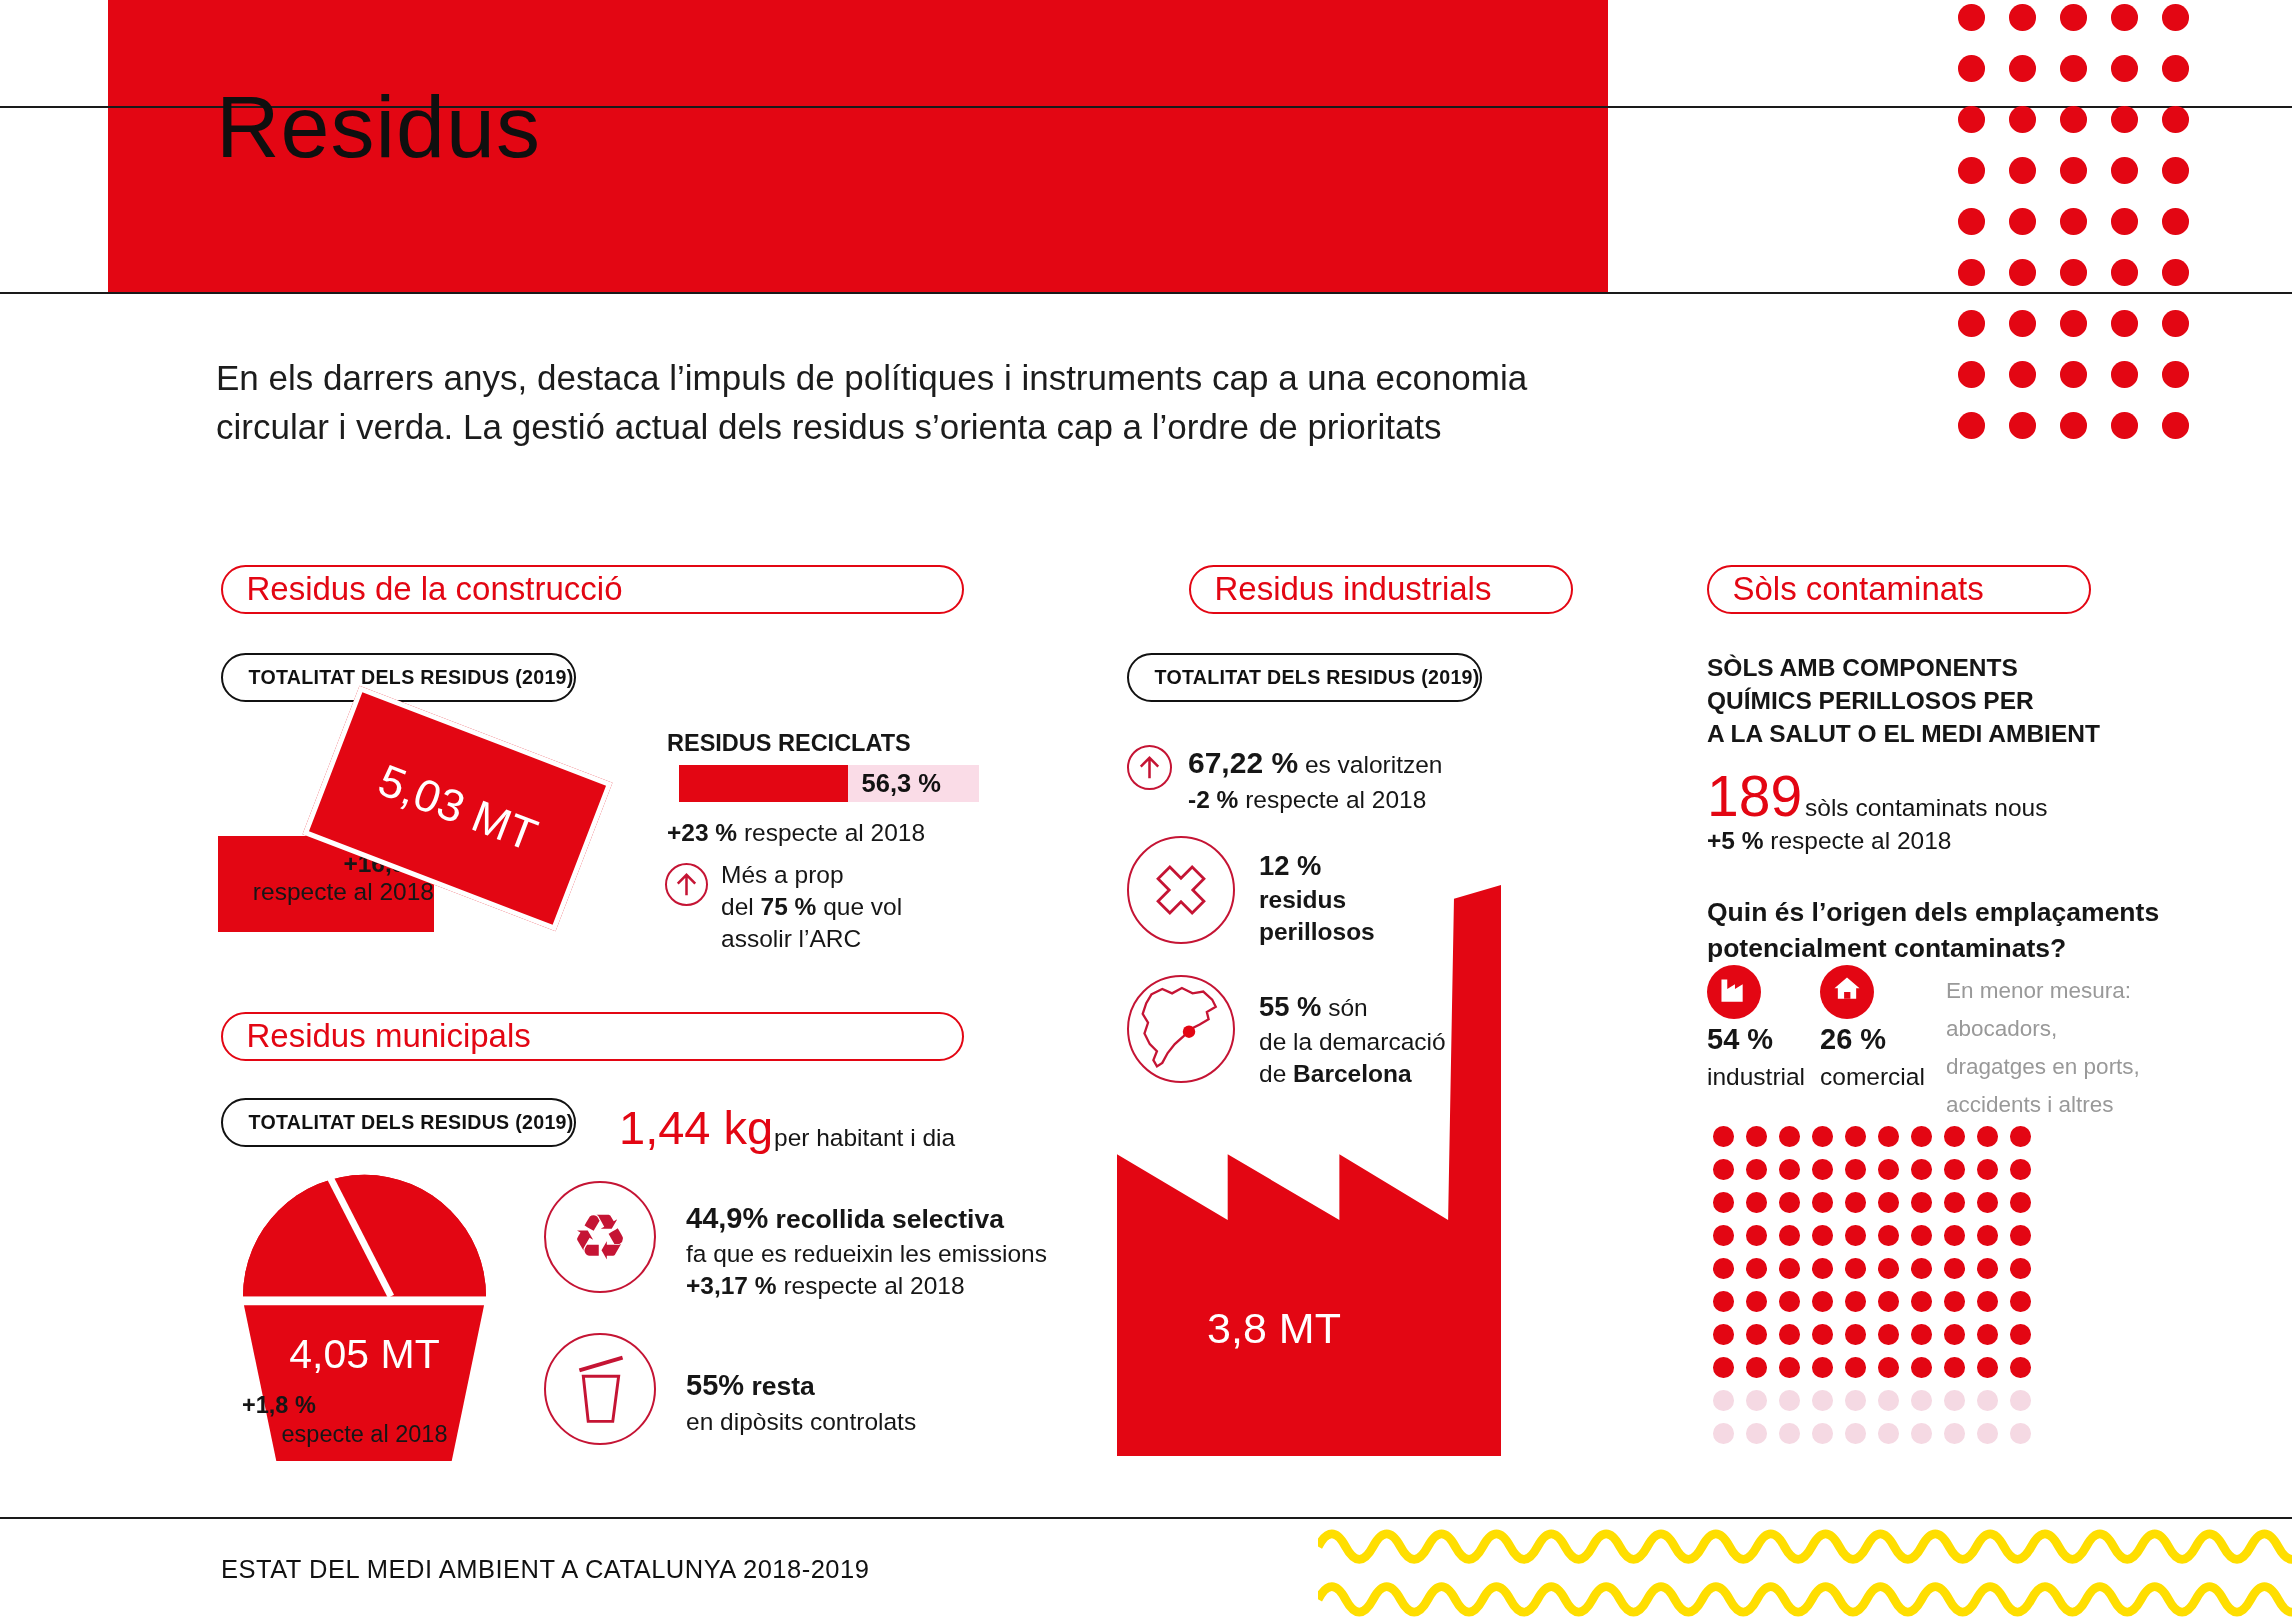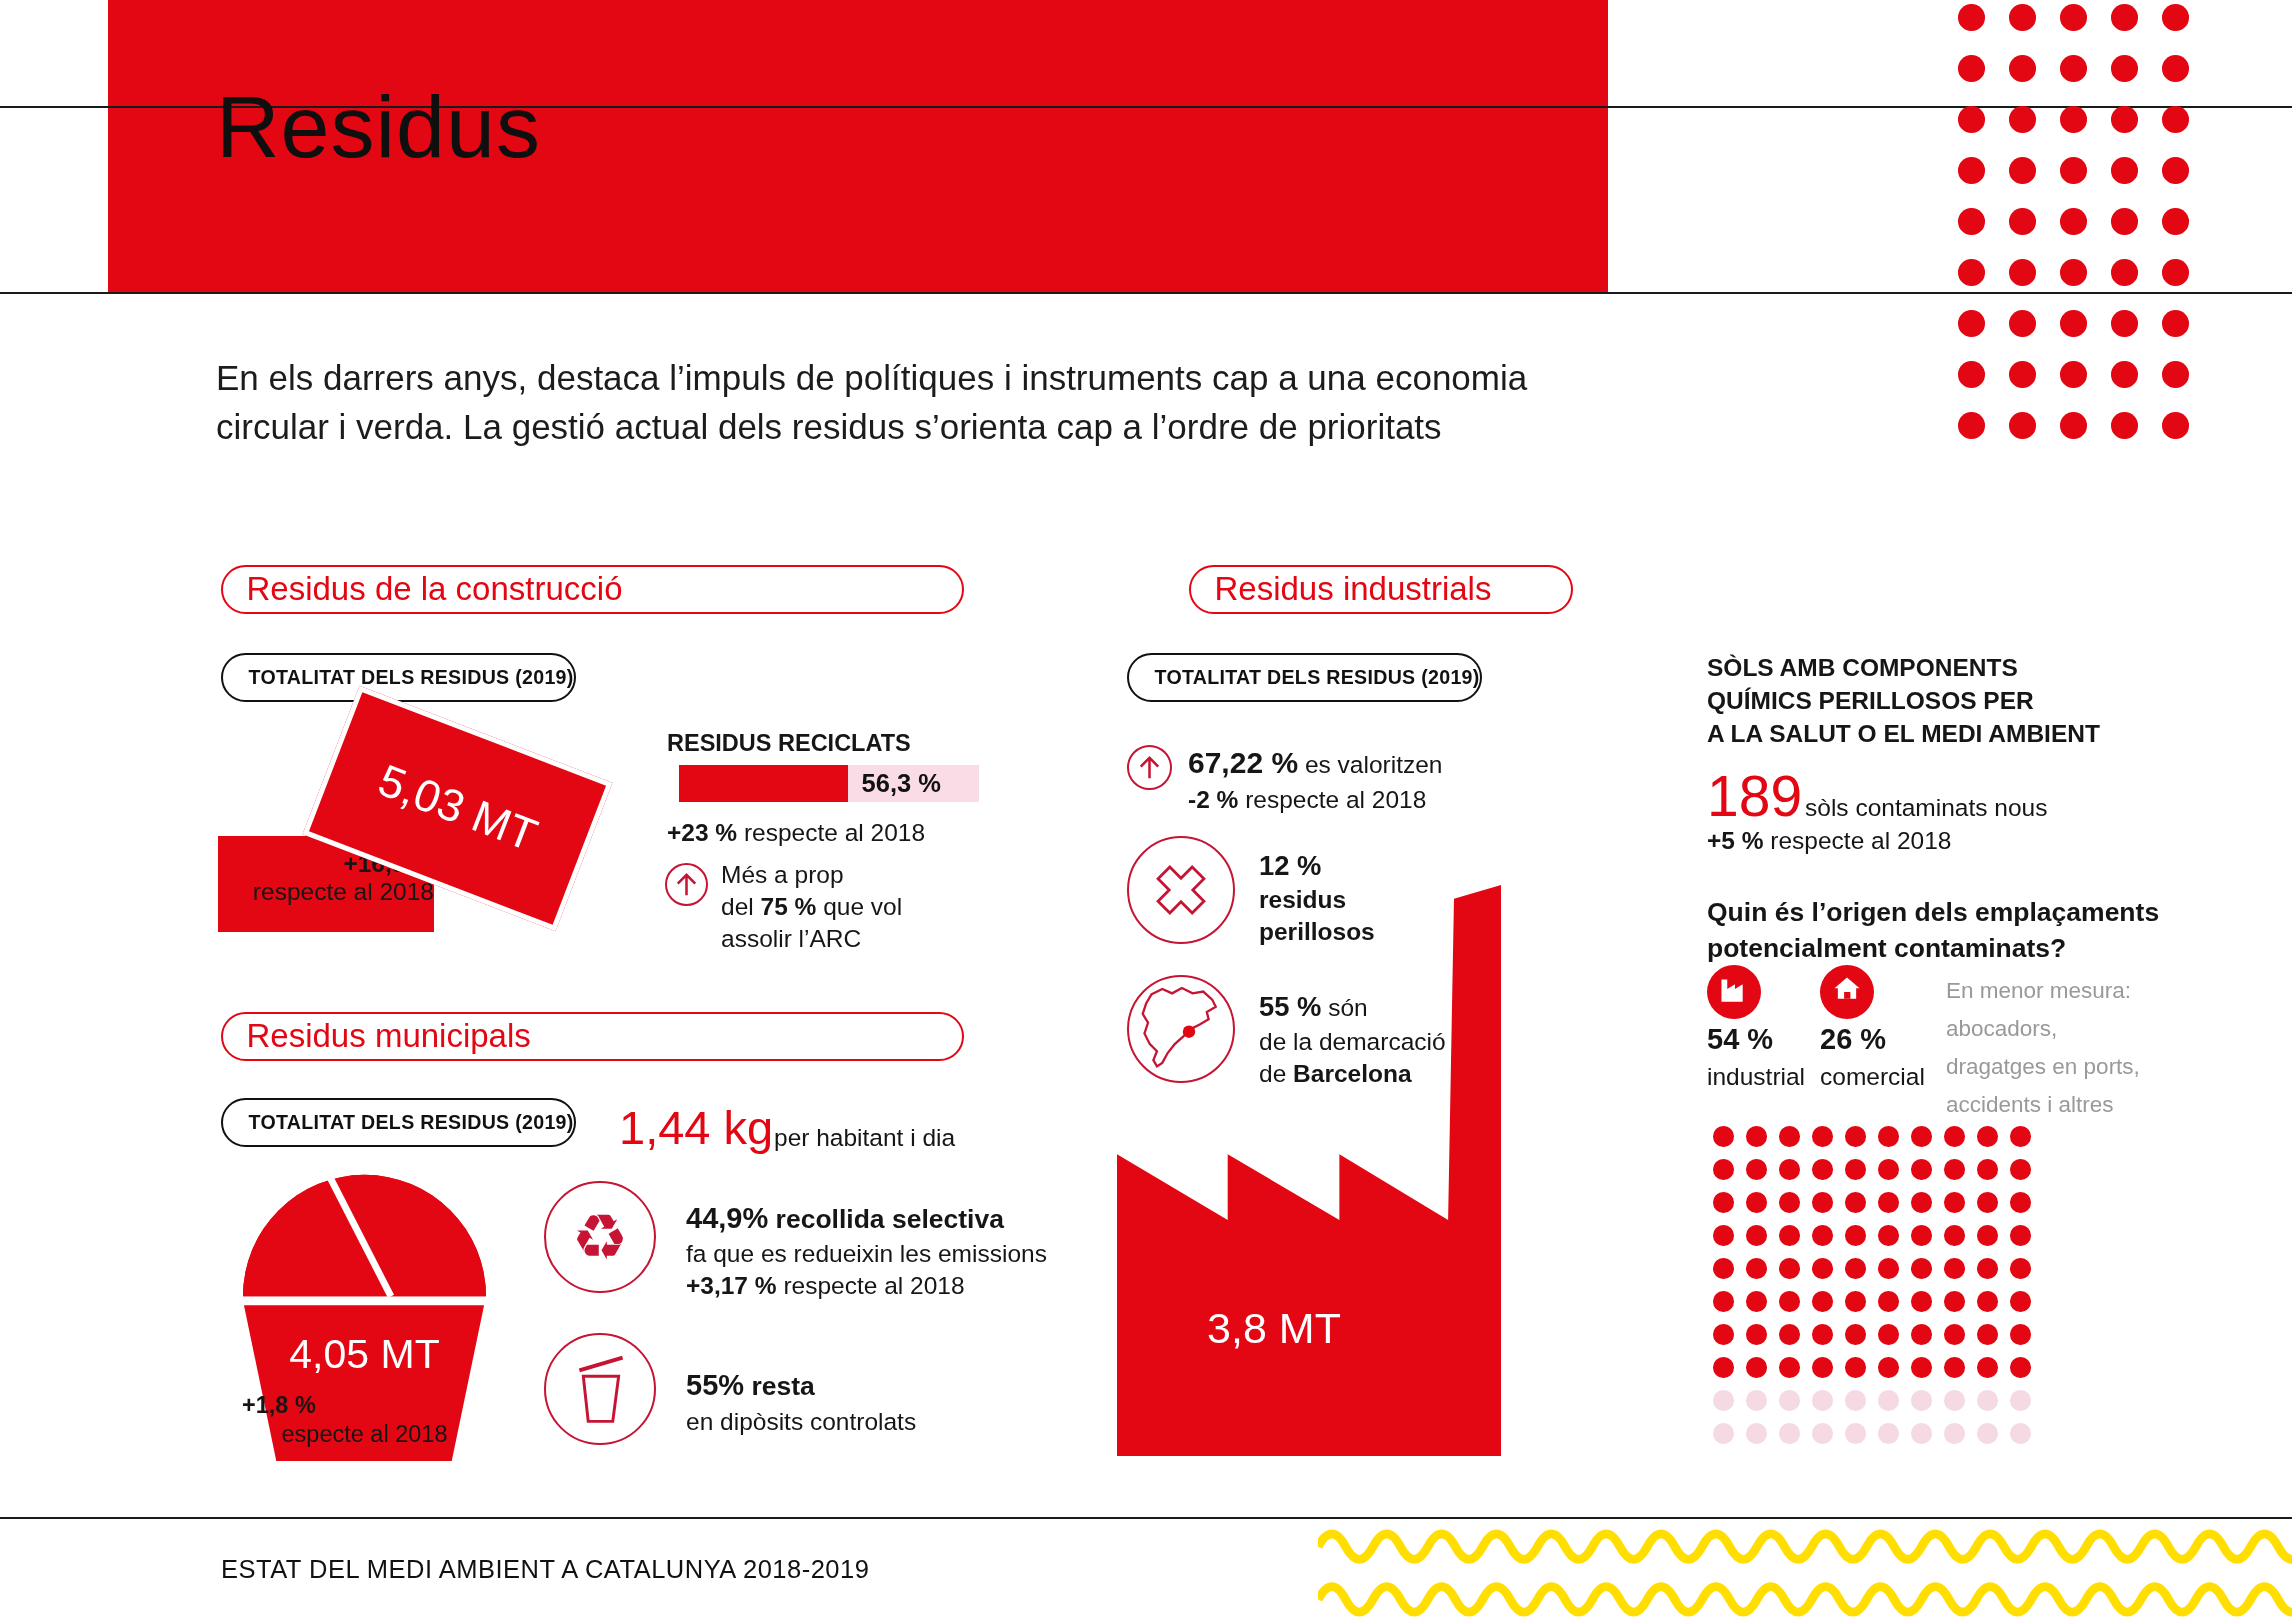--- a/index.html
+++ b/index.html
@@ -200,20 +200,21 @@
     <div style="line-height:37px"><span class="b" style="font-size:27.4px">55 %</span><span> són</span></div>
     <div>de la demarcació</div>
     <div><span>de </span><span class="b">Barcelona</span></div>
   </div>
 
   <svg class="abs" style="left:1117px;top:880px" width="384" height="578" viewBox="0 0 392 590">
     <polygon points="0,588 0,280 113,347 113,280 227,347 227,280 338,347 344,19 392,5 392,588" fill="#E30613"></polygon>
   </svg>
   <div class="abs white" style="left:1166px;top:1304px;width:216px;text-align:center;font-size:43px">3,8 MT</div>
 
+  <div class="sec-pill" style="left:1707px;top:565px;width:384px">Sòls contaminats</div>
   <div class="txt b" style="left:1707px;top:651px;line-height:33px">
     <div>SÒLS AMB COMPONENTS</div>
     <div>QUÍMICS PERILLOSOS PER</div>
     <div>A LA SALUT O EL MEDI AMBIENT</div>
   </div>
   <div class="abs red-t" style="left:1707px;top:763px;font-size:57px">189</div>
   <div class="txt" style="left:1805px;top:792px">sòls contaminats nous</div>
   <div class="txt" style="left:1707px;top:825px">
     <span class="b">+5 %</span><span> respecte al 2018</span>
   </div>

